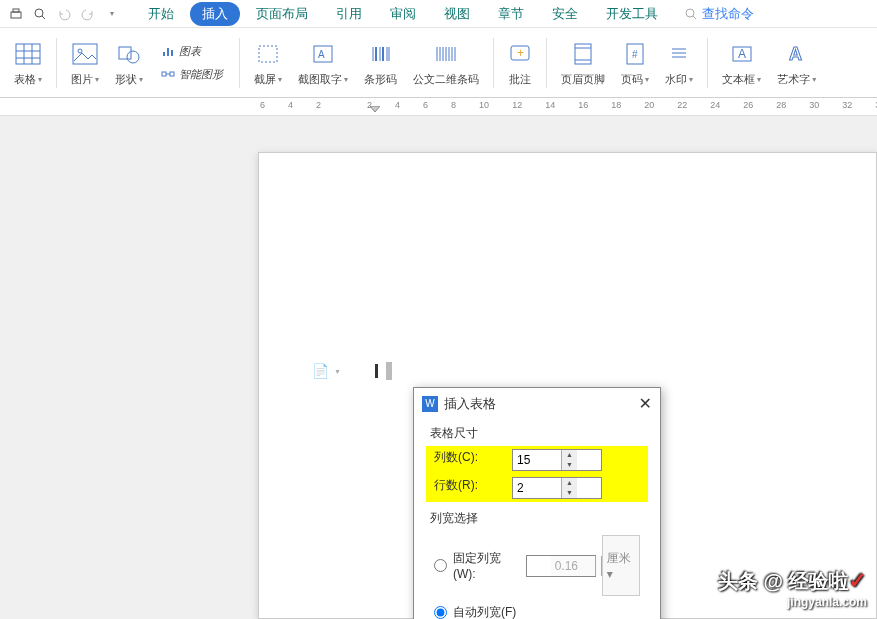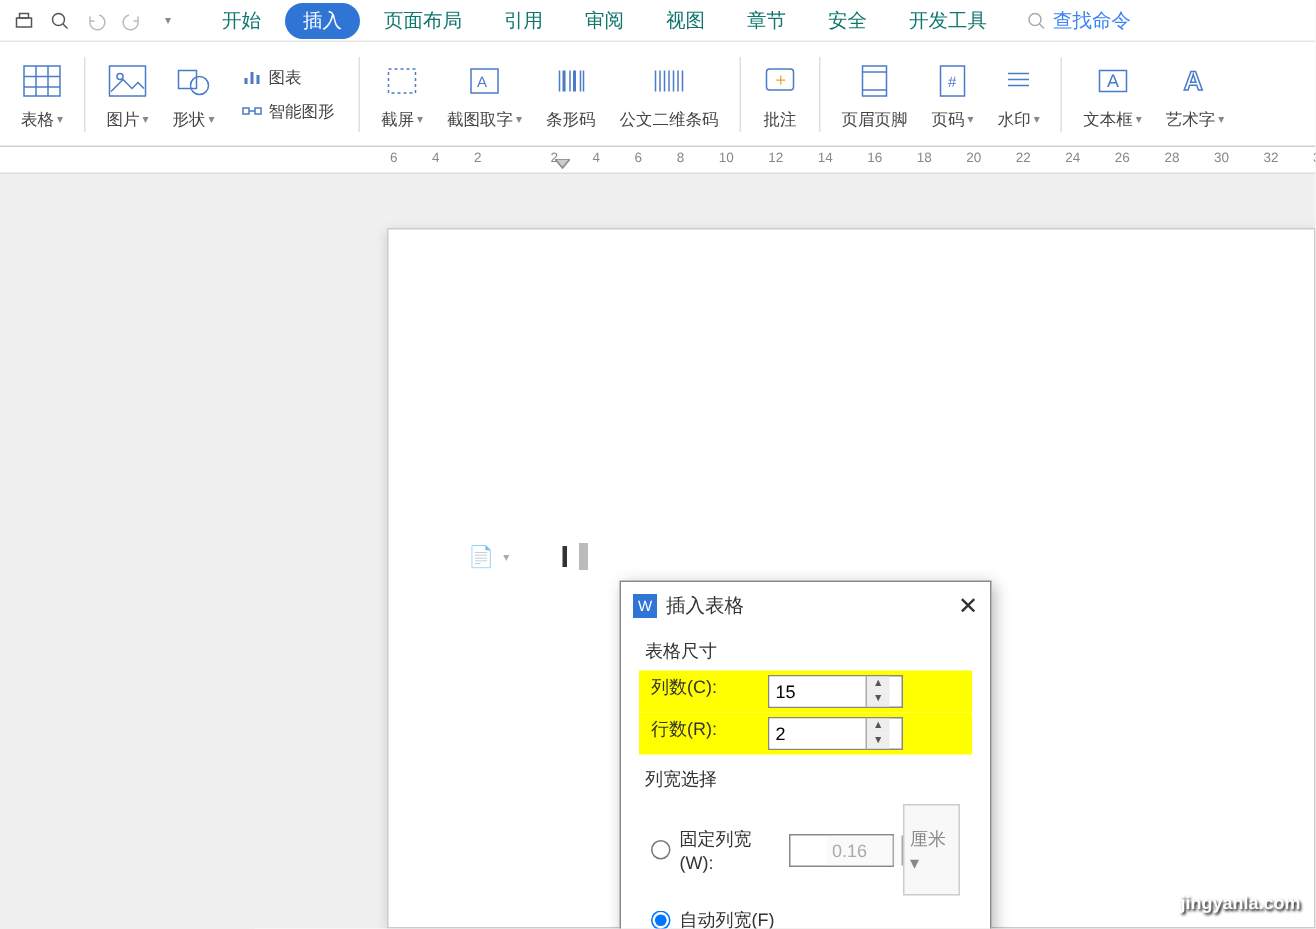--- a/index.html
+++ b/index.html
@@ -34,21 +34,21 @@
 .dialog { position: absolute; left: 413px; top: 271px; width: 248px; background: #fff; border: 1px solid #888; box-shadow: 2px 2px 10px rgba(0,0,0,0.3); }
 .dlg-title { display: flex; align-items: center; padding: 6px 8px; font-size: 13px; color: #333; }
 .dlg-title .dlg-icon { width: 16px; height: 16px; background: #2e75d6; color: #fff; display: flex; align-items: center; justify-content: center; font-size: 10px; margin-right: 6px; }
 .dlg-close { margin-left: auto; cursor: pointer; font-size: 16px; color: #333; }
 .dlg-body { padding: 6px 12px 12px; }
 .fieldset-label { font-size: 12px; color: #333; margin-bottom: 4px; padding-left: 4px; }
 .field-row { display: flex; align-items: flex-start; padding: 3px 8px; gap: 8px; }
 .field-row.highlight { background: #ffff00; }
 .field-row label { font-size: 12px; color: #333; flex: 0 0 70px; }
 .spinner { display: flex; border: 1px solid #888; background: #fff; width: 90px; height: 22px; }
-.spinner input { border: none; width: 64px; padding: 0 4px; font-size: 12px; text-align: left; outline: none; }
+.spinner input { border: none; width: 48px; padding: 0 4px; font-size: 12px; text-align: left; outline: none; }
 .spinner .spin-btns { display: flex; flex-direction: column; width: 16px; border-left: 1px solid #aaa; }
 .spinner .spin-btns div { height: 10px; font-size: 7px; text-align: center; line-height: 10px; cursor: pointer; background: #eee; color: #555; }
 .radio-row, .check-row { display: flex; align-items: center; padding: 4px 8px; gap: 6px; font-size: 12px; color: #333; }
 .radio-row input, .check-row input { margin: 0; }
 .unit-sel { font-size: 12px; color: #888; border: 1px solid #ccc; padding: 14px 4px; background: #f8f8f8; }
 
 .watermark { position: absolute; right: 10px; bottom: 10px; text-align: right; }
 .watermark .wm1 { font-size: 20px; font-weight: bold; color: #fff; text-shadow: 1px 1px 2px #000, -1px -1px 2px #000; }
 .watermark .wm2 { font-size: 12px; font-weight: bold; color: #fff; text-shadow: 1px 1px 2px #000; }
 .watermark .check { color: #d33; font-size: 22px; font-weight: bold; }
@@ -141,21 +141,21 @@
         <svg width="24" height="22" viewBox="0 0 24 22">
           <rect x="2" y="4" width="12" height="12" fill="none" stroke="#4a7bc8"></rect>
           <circle cx="16" cy="14" r="6" fill="none" stroke="#4a7bc8"></circle>
         </svg>
       </div>
     <div class="rlabel">
         <span>形状</span>
         <span class="dropdown-arrow">▾</span>
       </div>
   </div>
-  <div style="display:flex;flex-direction:column;gap:4px;padding:2px 4px;">
+  <div style="display:flex;flex-direction:column;gap:4px;padding:2px 4px;font-style:italic;">
     <div class="small-item">
         <svg width="14" height="14" viewBox="0 0 14 14">
           <rect x="2" y="8" width="2" height="4" fill="#4a7bc8"></rect>
           <rect x="6" y="4" width="2" height="8" fill="#4a7bc8"></rect>
           <rect x="10" y="6" width="2" height="6" fill="#4a7bc8"></rect>
         </svg>
         <span>图表</span>
       </div>
     <div class="small-item">
         <svg width="14" height="14" viewBox="0 0 14 14">
@@ -384,15 +384,16 @@
       </div>
       <div class="check-row" style="margin-top:10px;">
         <input type="checkbox" style="">
         <span>为新表格记忆此尺寸(S)</span>
       </div>
     </div>
 
   </div>
 
   <div class="watermark">
+    <div class="wm1"><span>头条 @ 经验啦</span><span class="check">✓</span></div>
     <div class="wm2">jingyanla.com</div>
   </div>
 </div>
 
 </body></html>

